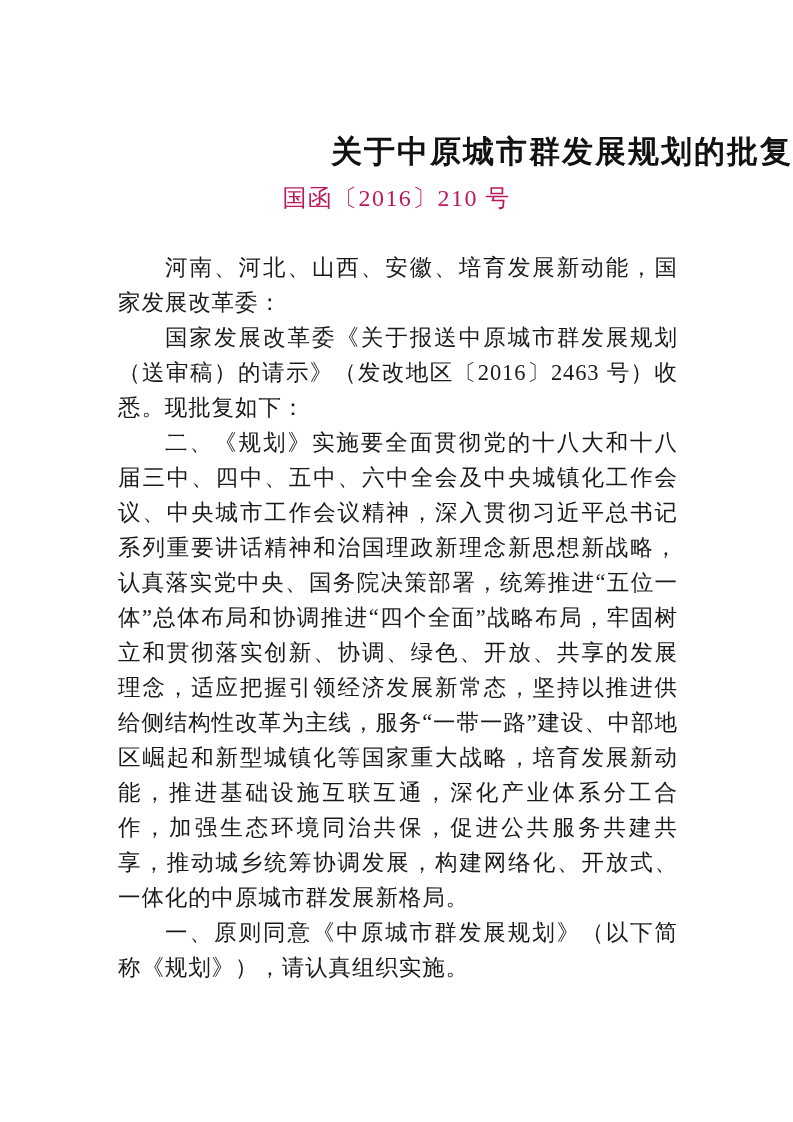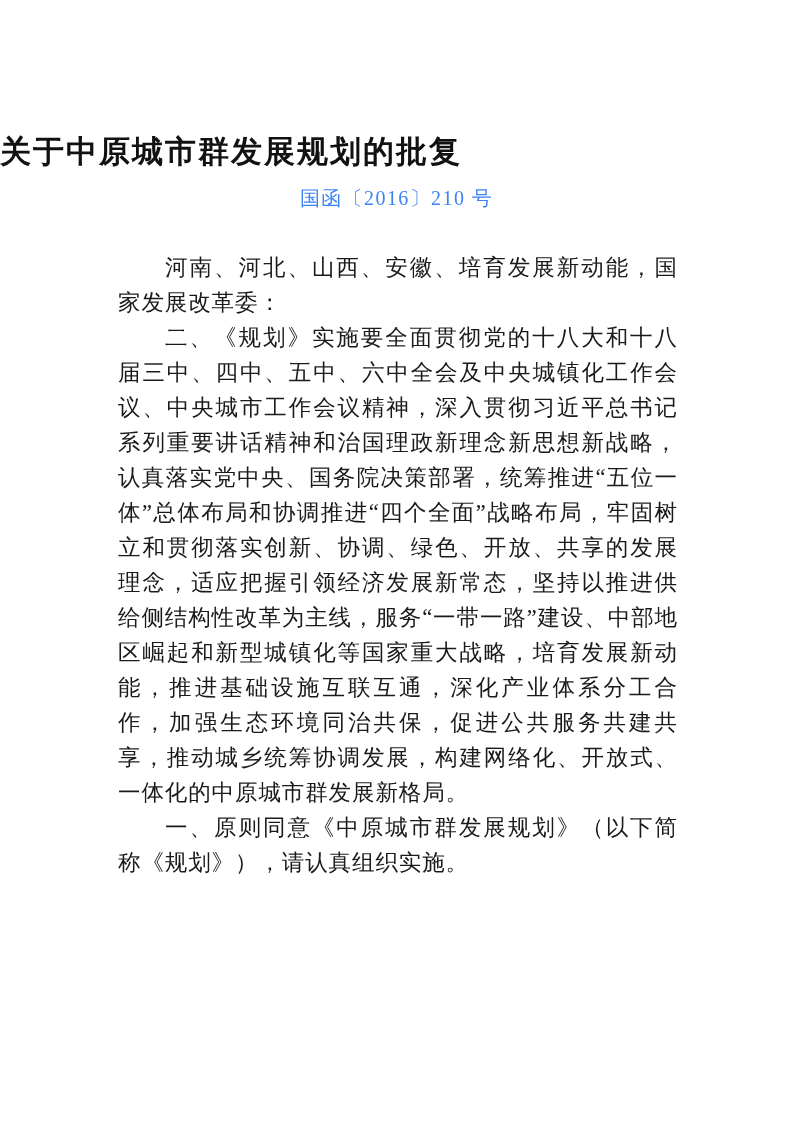--- a/index.html
+++ b/index.html
@@ -24,42 +24,42 @@
     background: #ffffff;
     box-sizing: border-box;
   }
 
   
   .doc-title {
     position: absolute;
     top: 131px;
     left: 0;
     width: 793px;
-    text-align: left;
+    text-align: right;
     font-family: "DejaVu Sans", "Liberation Sans", sans-serif;
     font-size: 31px;
     font-weight: 700;
     letter-spacing: 2.0px;
     line-height: 40px;
     color: #111111;
     white-space: nowrap;
   }
 
   .doc-number {
     position: absolute;
     top: 184px;
     left: 0;
     width: 793px;
     text-align: center;
     font-family: "Liberation Serif", "DejaVu Serif", serif;
-    font-size: 20px;
+    font-size: 24px;
     font-weight: 400;
     letter-spacing: 1.4px;
     line-height: 28px;
-    color: #3b82f6;
+    color: #be185d;
     white-space: nowrap;
   }
 
   
   .body-block {
     position: absolute;
     top: 250px;
     left: 118px;
     width: 560px;
   }
@@ -83,17 +83,18 @@
 <body>
 
 <div class="page">
 
   <div class="doc-title">关于中原城市群发展规划的批复</div>
 
   <div class="doc-number">国函〔2016〕210 号</div>
 
   <div class="body-block">
     <p class="para">河南、河北、山西、安徽、培育发展新动能，国家发展改革委：</p>
+    <p class="para">国家发展改革委《关于报送中原城市群发展规划（送审稿）的请示》（发改地区〔2016〕2463 号）收悉。现批复如下：</p>
     <p class="para">二、《规划》实施要全面贯彻党的十八大和十八届三中、四中、五中、六中全会及中央城镇化工作会议、中央城市工作会议精神，深入贯彻习近平总书记系列重要讲话精神和治国理政新理念新思想新战略，认真落实党中央、国务院决策部署，统筹推进“五位一体”总体布局和协调推进“四个全面”战略布局，牢固树立和贯彻落实创新、协调、绿色、开放、共享的发展理念，适应把握引领经济发展新常态，坚持以推进供给侧结构性改革为主线，服务“一带一路”建设、中部地区崛起和新型城镇化等国家重大战略，培育发展新动能，推进基础设施互联互通，深化产业体系分工合作，加强生态环境同治共保，促进公共服务共建共享，推动城乡统筹协调发展，构建网络化、开放式、一体化的中原城市群发展新格局。</p>
     <p class="para">一、原则同意《中原城市群发展规划》（以下简称《规划》），请认真组织实施。</p>
   </div>
 
 </div>
 
 </body></html>

